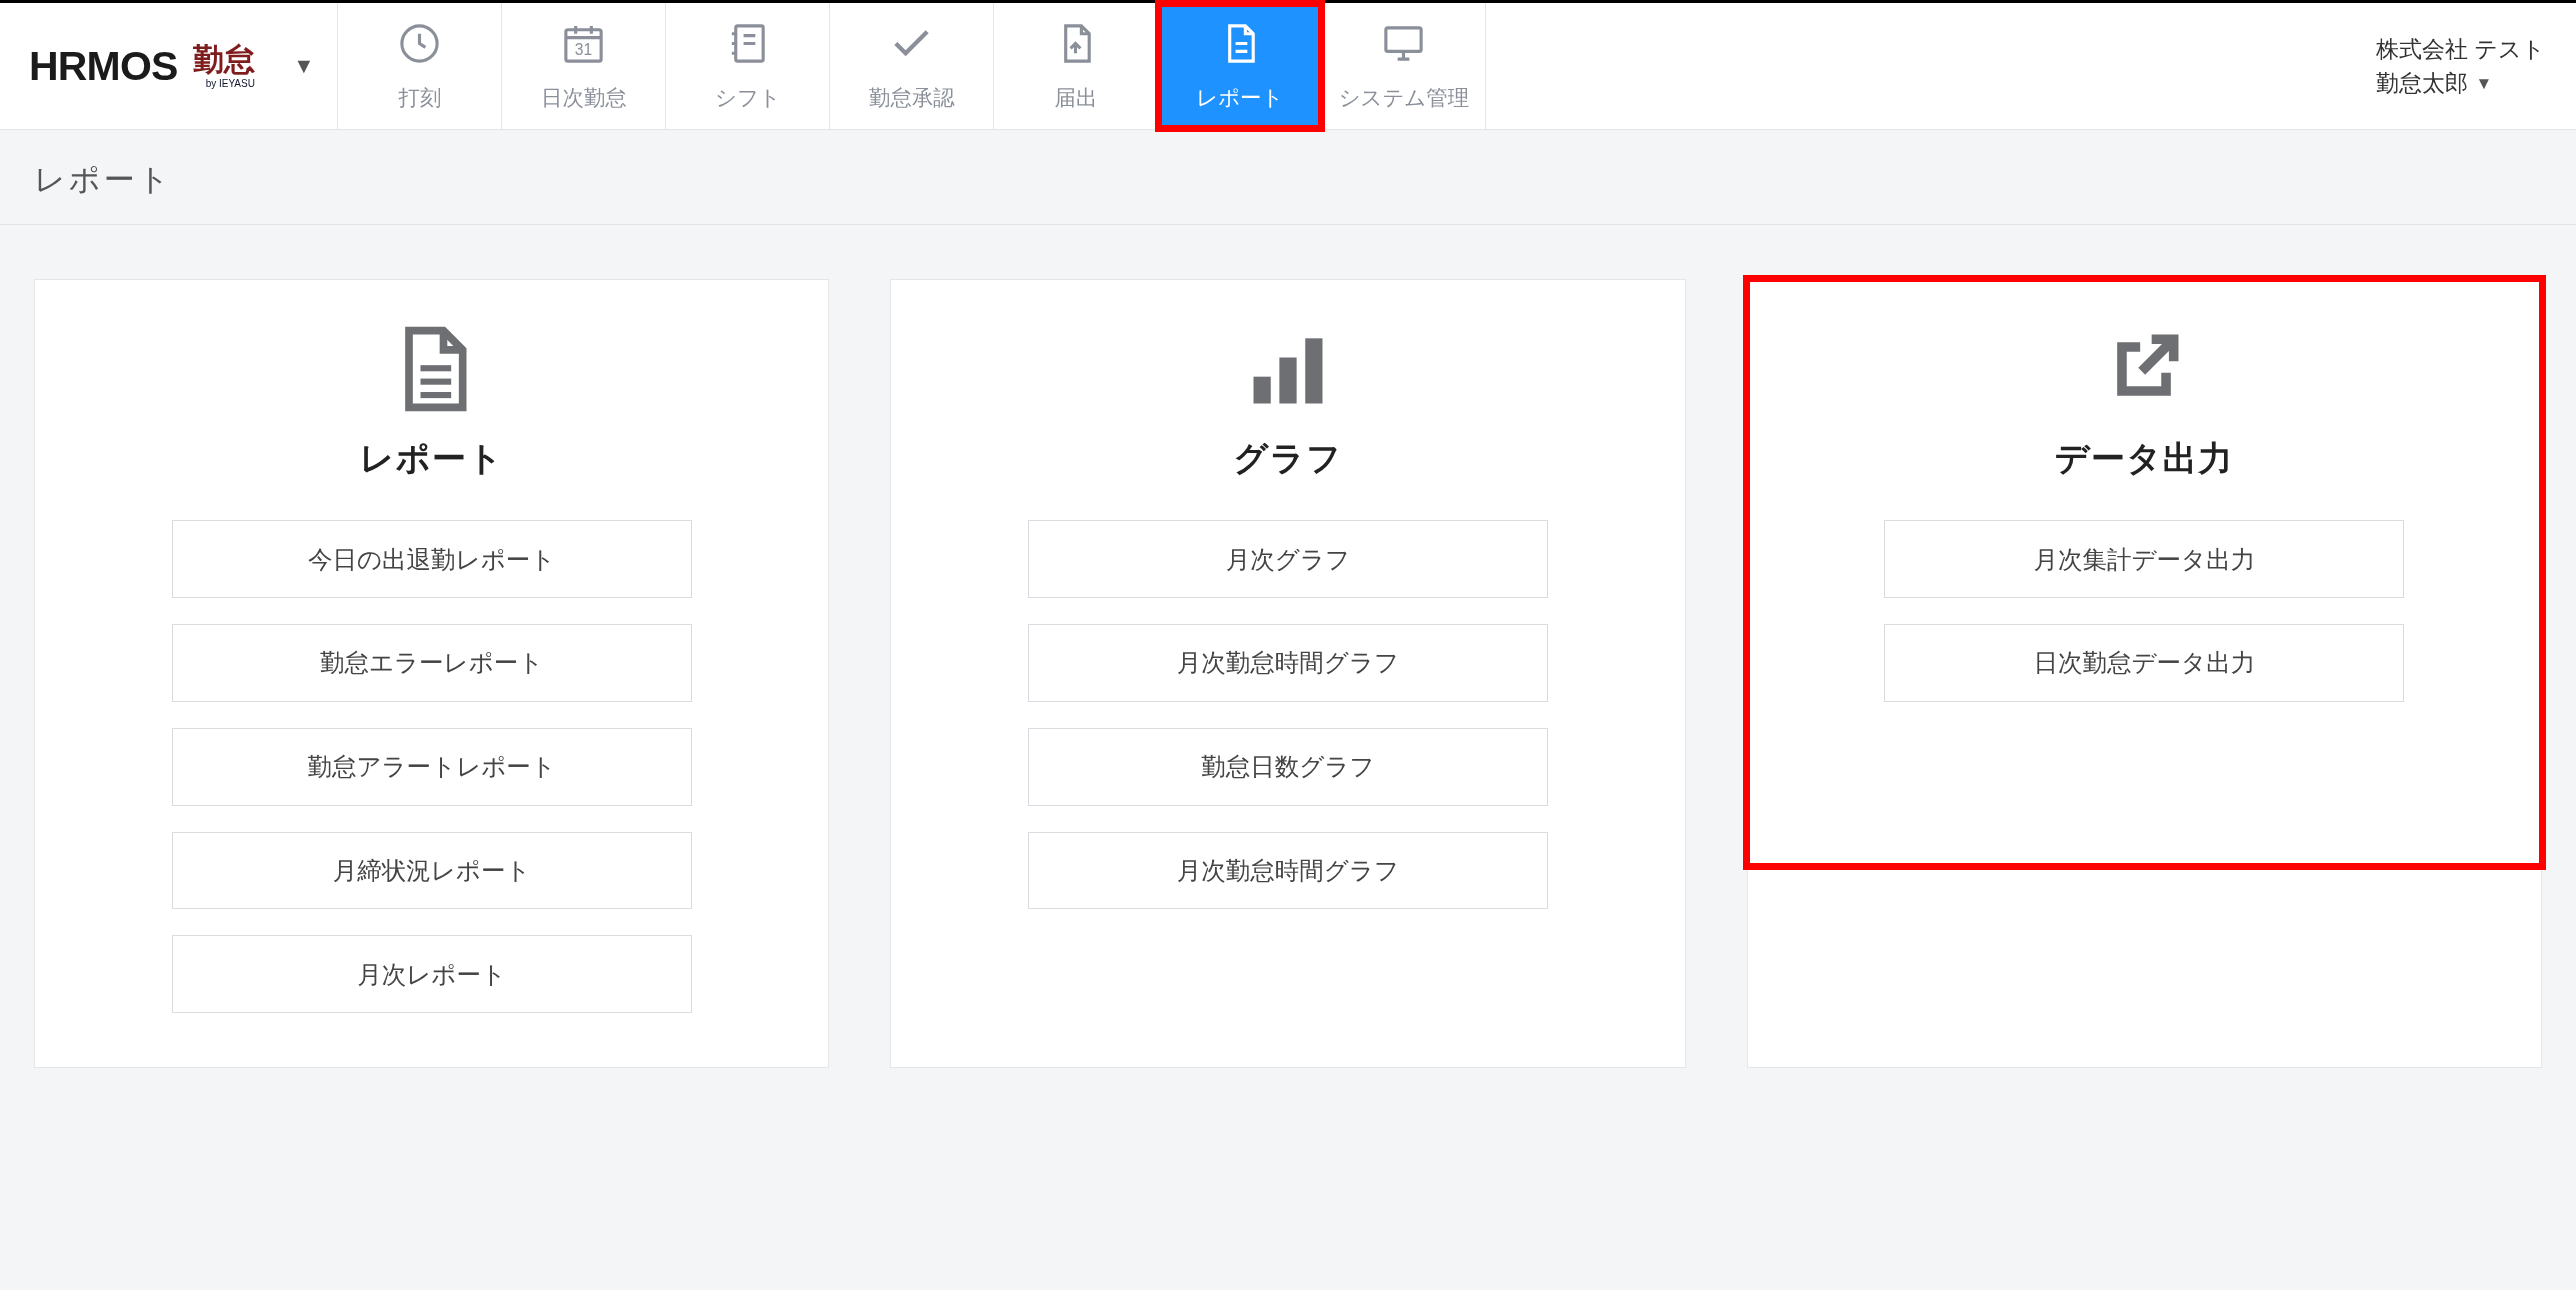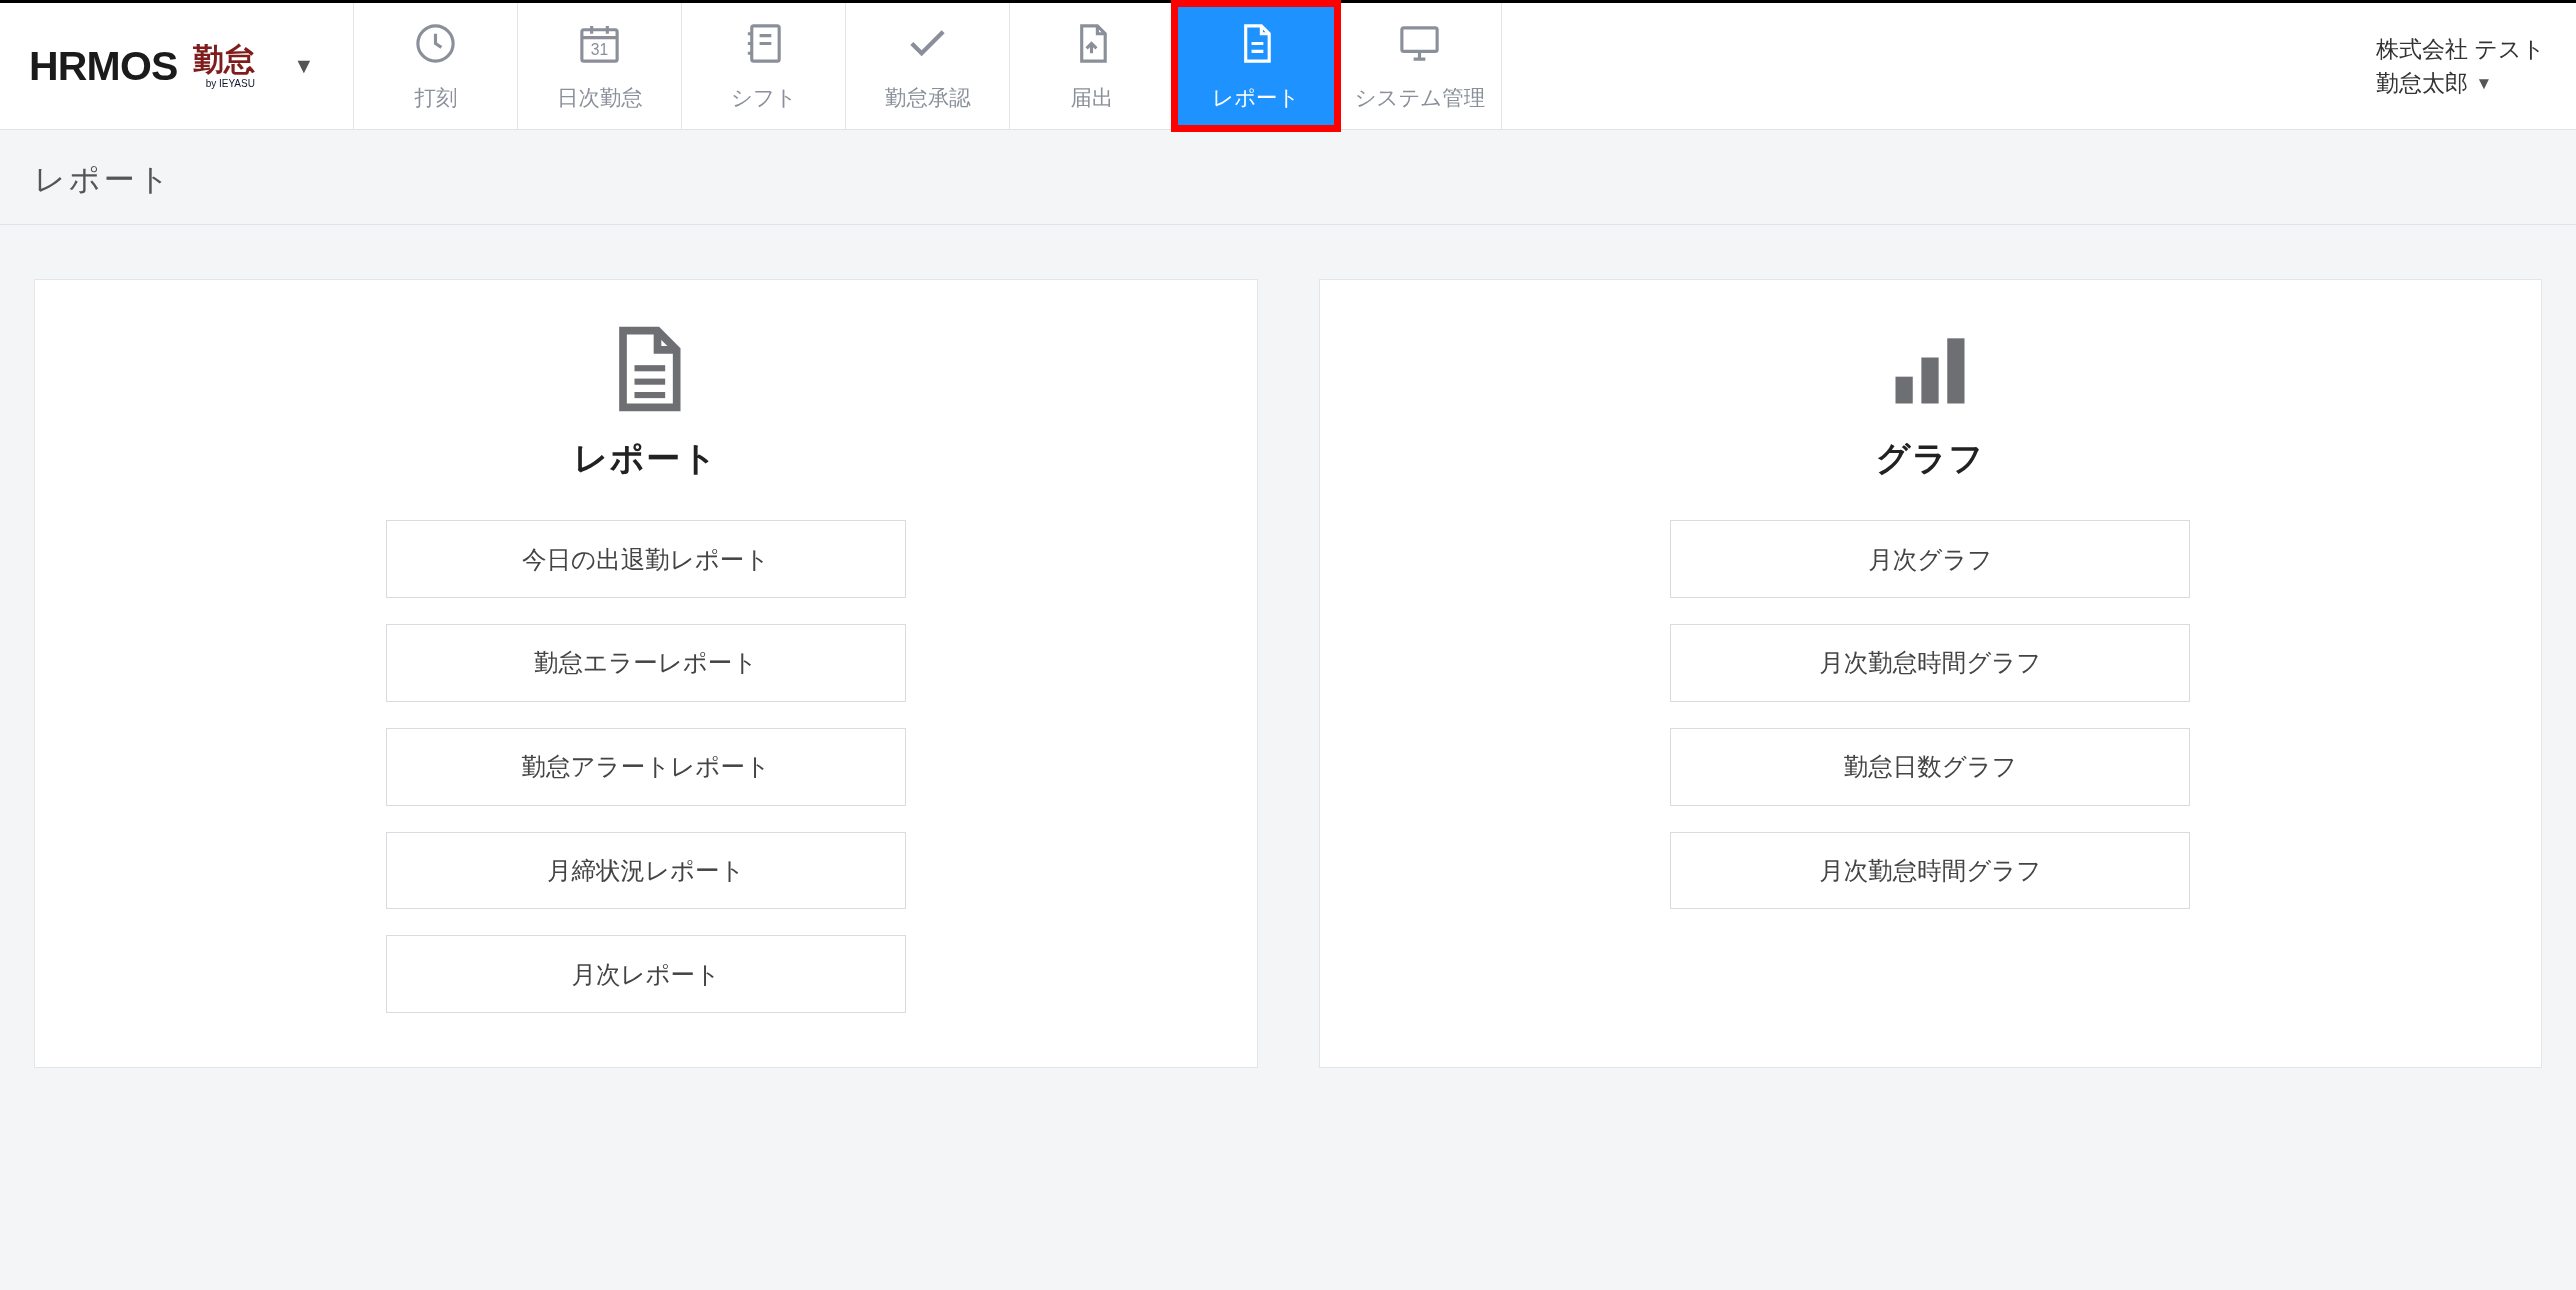--- a/index.html
+++ b/index.html
@@ -14,21 +14,21 @@
       display: flex;
       align-items: stretch;
       background: #ffffff;
       height: 130px;
       border-top: 3.1px solid #000;
       border-bottom: 0.8px solid #e2e4e8;
     }
     .logo-block {
       display: flex;
       align-items: center;
-      padding: 0 39px 0 29px;
+      padding: 0 23px 0 29px;
       gap: 15.3px;
       border-right: 0.8px solid #e2e4e8;
     }
     .logo-main {
       font-weight: 900;
       font-size: 41px;
       letter-spacing: -0.8px;
       color: #1b1b1b;
       font-family: Arial, sans-serif;
     }
@@ -277,15 +277,28 @@
     </div>
     <div class="card-title">グラフ</div>
     <div class="card-links">
       <div class="card-link">月次グラフ</div>
       <div class="card-link">月次勤怠時間グラフ</div>
       <div class="card-link">勤怠日数グラフ</div>
       <div class="card-link">月次勤怠時間グラフ</div>
     </div>
   </div>
 
+  <div class="card highlight-top">
+    <div class="card-icon">
+      <svg viewBox="0 0 24 24" fill="currentColor">
+          <path d="M5 5v14h14v-6h-2.5v3.5h-9v-9H11V5z"></path>
+          <path d="M14 3h7v7h-2.5V7.3l-6.2 6.2-1.8-1.8 6.2-6.2H14z"></path>
+        </svg>
+    </div>
+    <div class="card-title">データ出力</div>
+    <div class="card-links">
+      <div class="card-link">月次集計データ出力</div>
+      <div class="card-link">日次勤怠データ出力</div>
+    </div>
+  </div>
 
 </div>
 
 
 </body></html>

